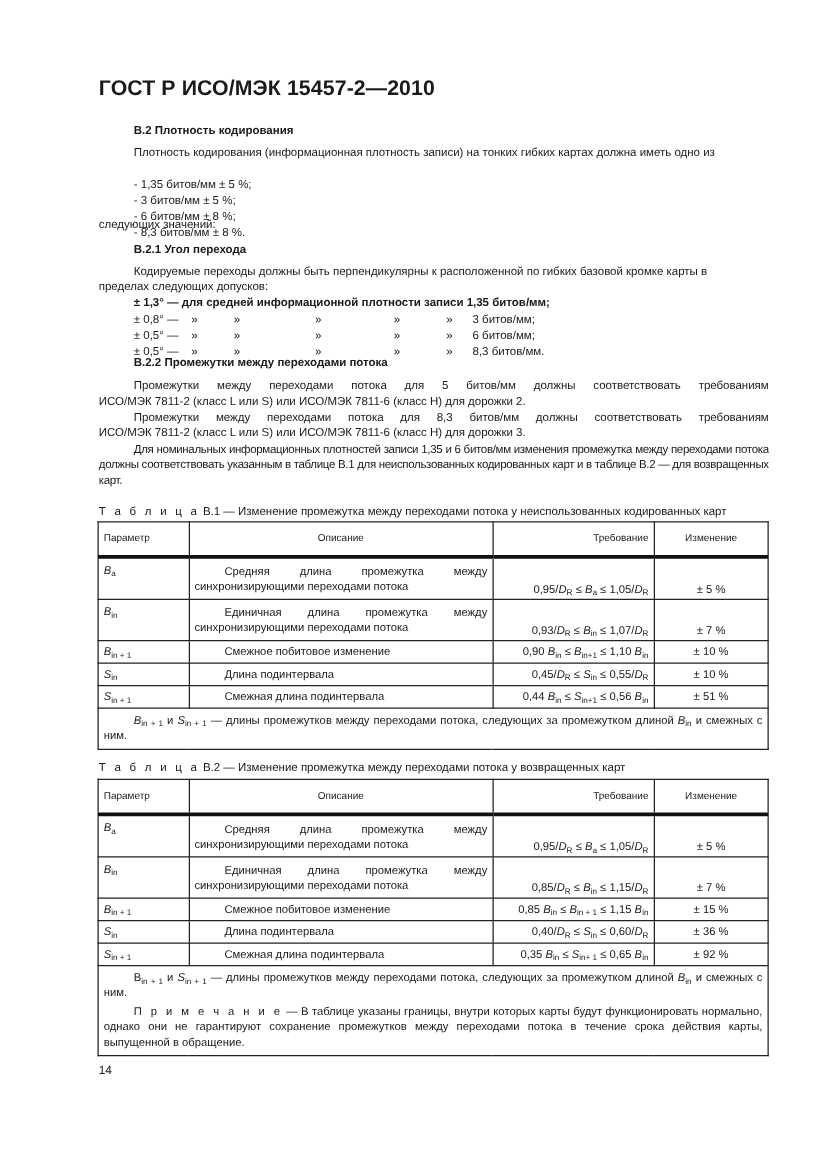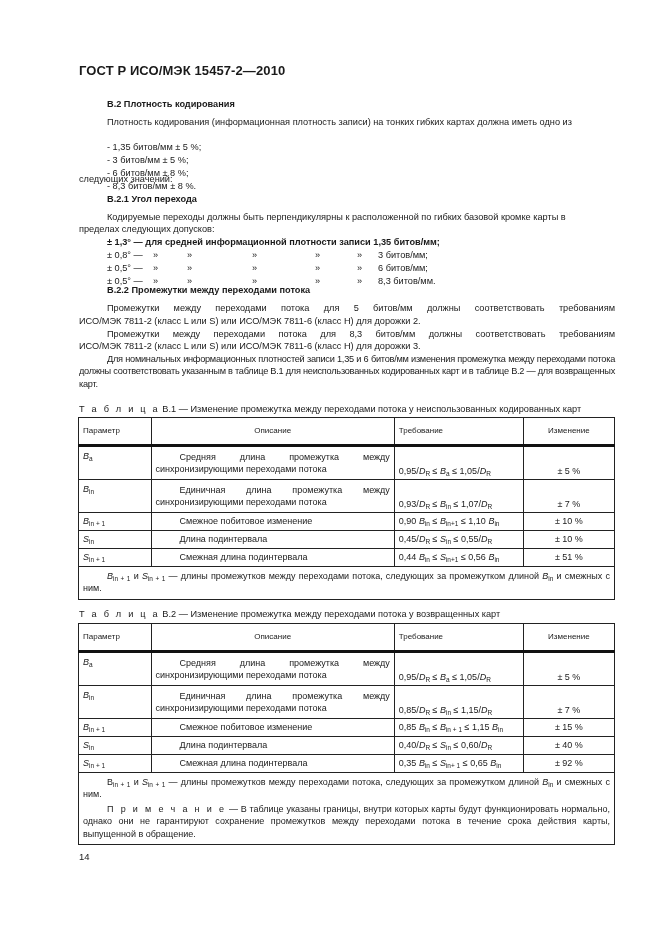--- a/index.html
+++ b/index.html
@@ -2,35 +2,35 @@
 <html><head>
 <meta charset="utf-8">
 <style>
   html, body { margin: 0; padding: 0; background: #ffffff; }
   body {
     width: 661px; height: 936px; position: relative; overflow: hidden;
     font-family: "Liberation Sans", "DejaVu Sans", sans-serif;
     color: #1a1a1a; font-size: 9.2px; line-height: 12.4px;
   }
   .abs { position: absolute; }
-  .hdr { left: 79px; top: 65px; font-size: 13px; font-weight: bold; letter-spacing: 0.1px; }
+  .hdr { left: 79px; top: 65px; font-size: 17px; font-weight: bold; letter-spacing: 0.1px; }
   .para { position: absolute; left: 79px; width: 536px; text-align: justify; }
   .ind { text-indent: 28px; }
   .h2 { font-weight: bold; }
   .lst { position: absolute; left: 107px; }
   .tol { position: absolute; left: 107px; white-space: pre; }
   .tol span { position: absolute; top: 0; }
   .cap { position: absolute; left: 79px; font-size: 9.2px; }
   .spaced { letter-spacing: 2.2px; }
   table.t { position: absolute; left: 78px; width: 537px; border-collapse: collapse; font-size: 9px; }
   table.t td, table.t th { border: 1px solid #222; padding: 0 4px; vertical-align: middle; }
   table.t th { font-weight: normal; font-size: 8px; height: 26px; border-bottom: 3px solid #111; }
   .c1 { width: 66px; text-align: left; }
   .c2 { width: 224px; text-align: left; }
-  .c3 { width: 127px; text-align: left; }
+  .c3 { width: 127px; text-align: right; }
   .c4 { width: 86px; text-align: center; }
   .desc2 { text-indent: 24px; text-align: justify; line-height: 12px; margin-left: 20px; }
   .r2 td { height: 29px; }
   .r1 td { height: 17px; }
   .vb { vertical-align: bottom !important; padding-bottom: 2px !important; }
   i { font-style: italic; }
   sub { font-size: 6.5px; vertical-align: -2px; line-height: 0; }
   .note { text-align: justify; padding: 3px 4px 4px 4px !important; line-height: 12.4px; }
   .note p { margin: 0; text-indent: 24px; }
   .pg { left: 79px; top: 851px; font-size: 9.5px; }
@@ -165,21 +165,21 @@
   <tr class="r1">
     <td class="c1"><i>B</i><sub>in + 1</sub></td>
     <td class="c2" style="padding-left:28px">Смежное побитовое изменение</td>
     <td class="c3">0,85 <i>B</i><sub>in</sub> ≤ <i>B</i><sub>in + 1</sub> ≤ 1,15 <i>B</i><sub>in</sub></td>
     <td class="c4">± 15 %</td>
   </tr>
   <tr class="r1">
     <td class="c1"><i>S</i><sub>in</sub></td>
     <td class="c2" style="padding-left:28px">Длина подинтервала</td>
     <td class="c3">0,40/<i>D</i><sub>R</sub> ≤ <i>S</i><sub>in</sub> ≤ 0,60/<i>D</i><sub>R</sub></td>
-    <td class="c4">± 40 %</td>
+    <td class="c4">± 36 %</td>
   </tr>
   <tr class="r1">
     <td class="c1"><i>S</i><sub>in + 1</sub></td>
     <td class="c2" style="padding-left:28px">Смежная длина подинтервала</td>
     <td class="c3">0,35 <i>B</i><sub>in</sub> ≤ <i>S</i><sub>in+ 1</sub> ≤ 0,65 <i>B</i><sub>in</sub></td>
     <td class="c4">± 92 %</td>
   </tr>
   <tr>
     <td colspan="4" class="note">
       <p>B<sub>in + 1</sub> и <i>S</i><sub>in + 1</sub> — длины промежутков между переходами потока, следующих за промежутком длиной <i>B</i><sub>in</sub> и смежных с ним.</p>

